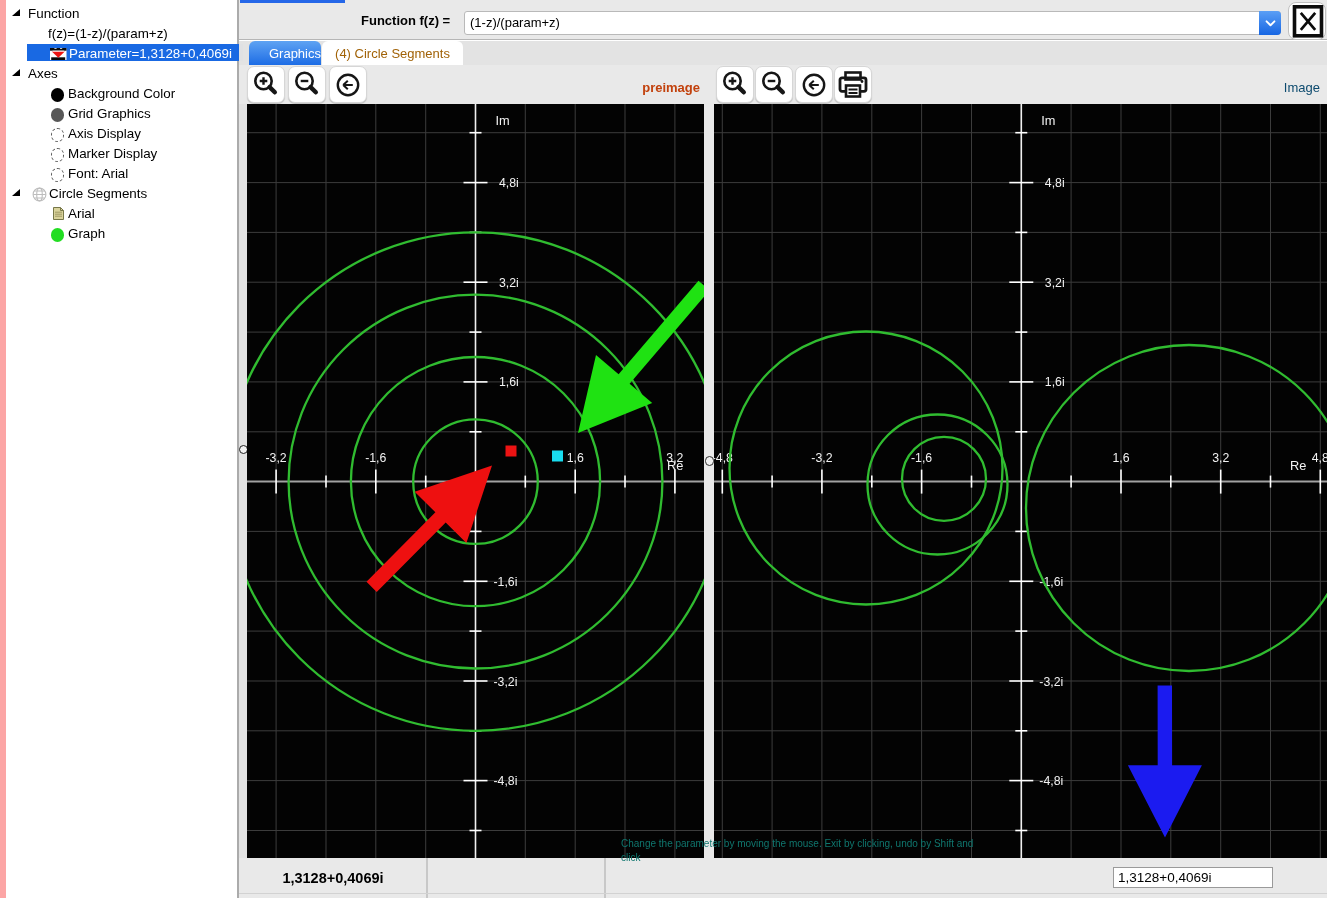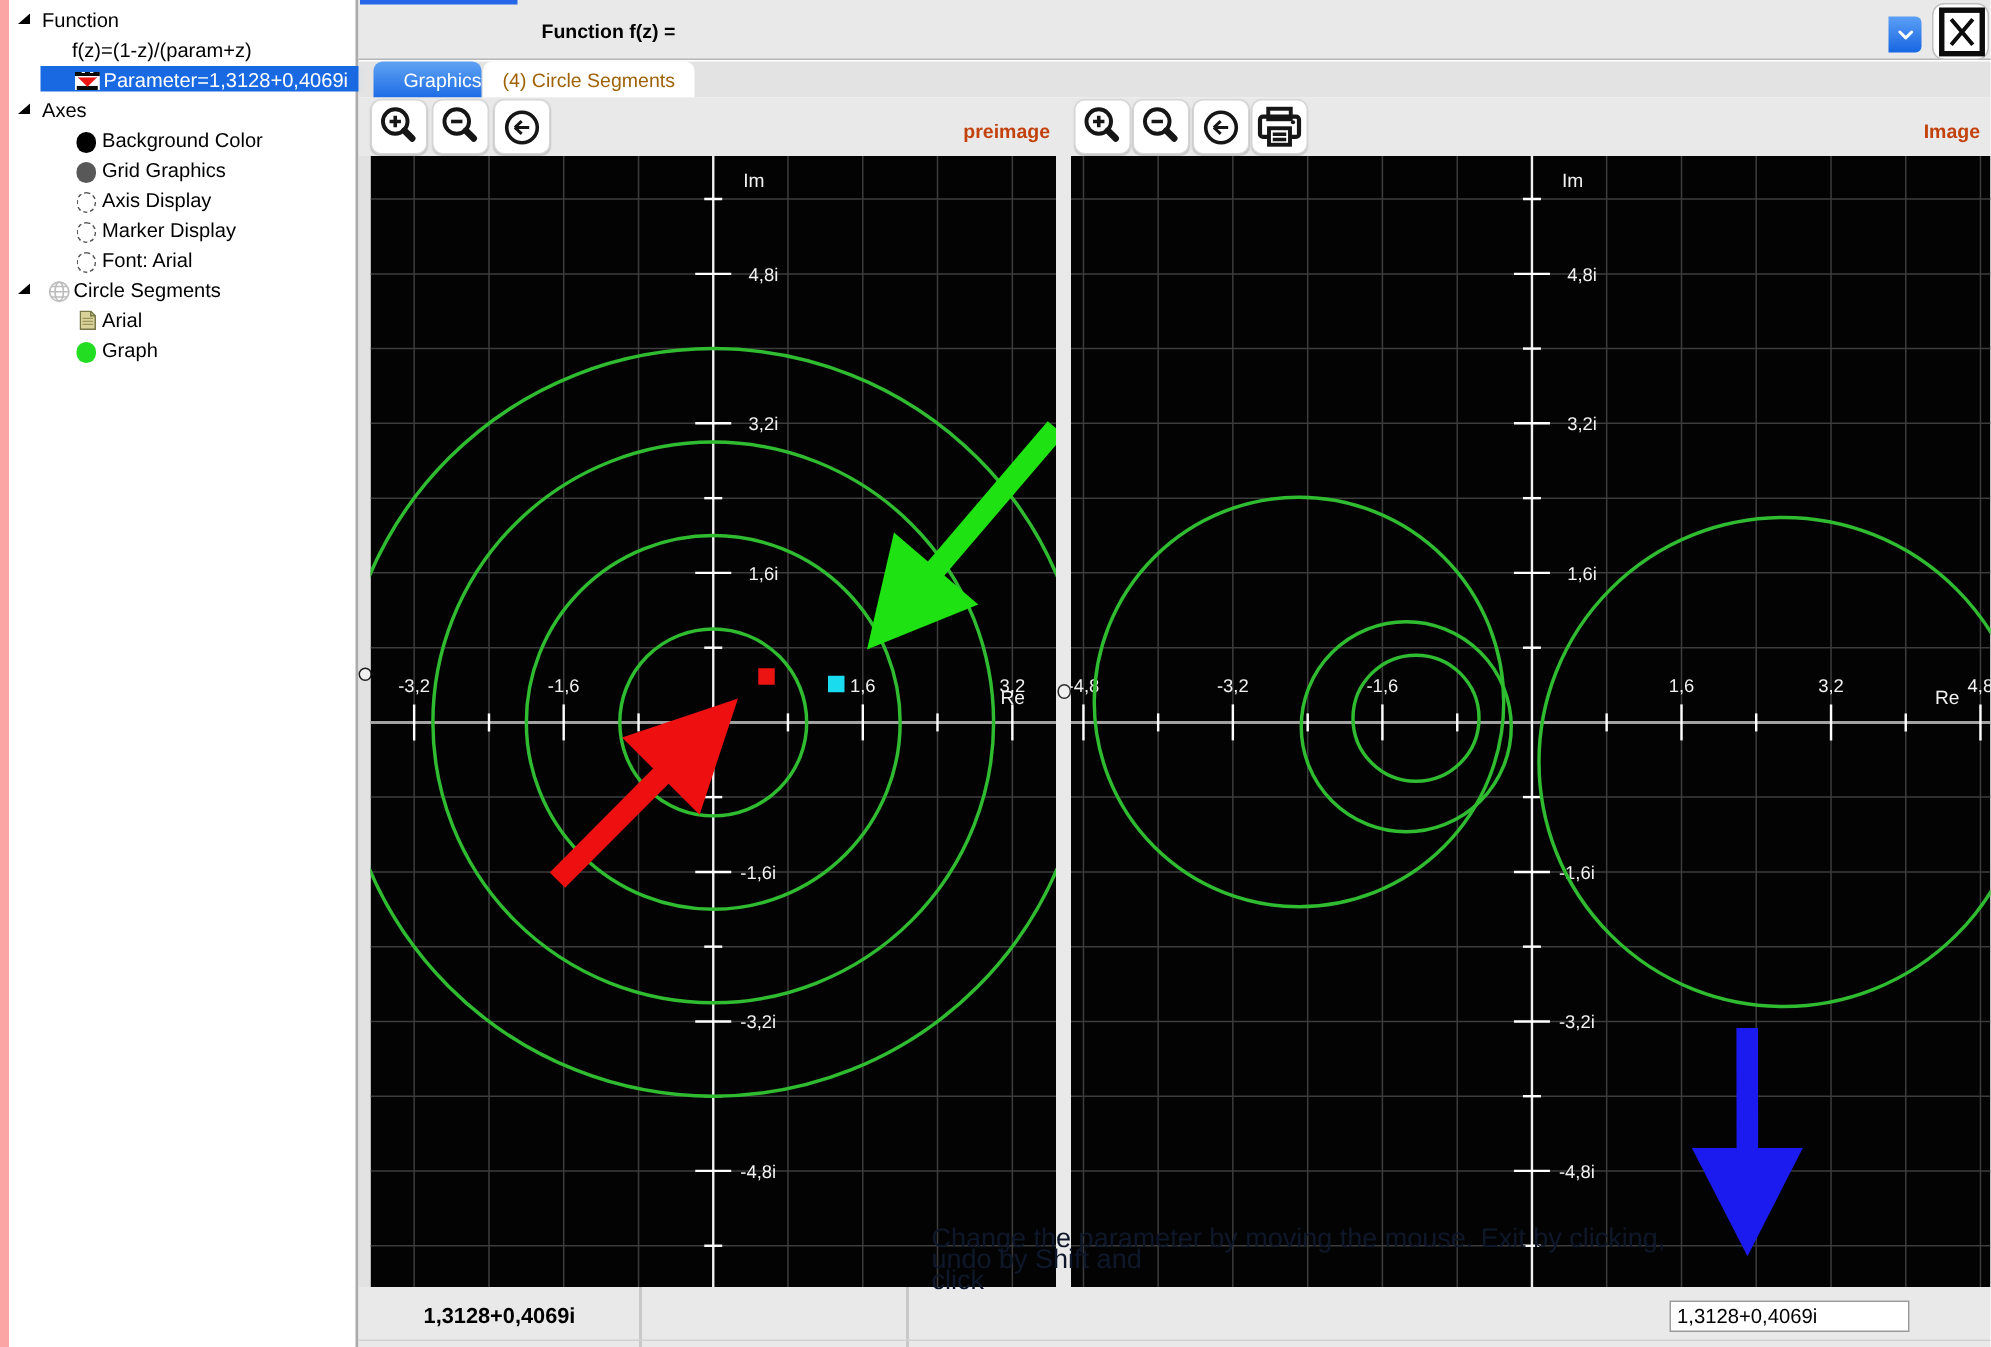--- a/index.html
+++ b/index.html
@@ -94,20 +94,21 @@
       </div>
       <div class="trow" style="top:223.5px">
         <span style="position:absolute;left:44.5px;top:4.5px;width:13.5px;height:13.5px;border-radius:50%;background:#22dd22"></span>
         <span style="position:absolute;left:62px">Graph</span>
       </div>
     </div>
 
 <div class="abs" style="left:239px;top:0;width:1088px;height:40px;background:rgba(233,233,233,0.99);border-bottom:1px solid #b6b6b6"></div>
 <div class="abs" style="left:240px;top:0;width:105px;height:3px;background:#2567e8"></div>
 <div class="abs" style="left:361px;top:0;width:100px;height:40px;line-height:42px;font-weight:bold;color:#000">Function f(z) =</div>
+<div class="abs" style="left:464px;top:11px;width:817px;height:24px;background:rgba(255,255,255,0.99);border:1px solid #b9b9b9;border-radius:3px;line-height:22px;padding-left:5px;color:#000">(1-z)/(param+z)</div>
 <div class="abs" style="left:1259px;top:11px;width:22px;height:24px;background:linear-gradient(#5b9ff5,#1766e3);border-radius:0 4px 4px 0;display:flex;align-items:center;justify-content:center">
 <svg width="11" height="7" viewBox="0 0 12 8">
         <path d="M1.5 1.5L6 6l4.5-4.5" fill="none" stroke="#fff" stroke-width="2.2" stroke-linecap="round" stroke-linejoin="round"></path>
       </svg>
     </div>
 <div class="abs" style="left:1288px;top:2px;width:38px;height:38px;background:#fff;border:1px solid #c0c0c0;border-radius:8px"><svg width="38" height="38" viewBox="0 0 38 38">
         <rect x="5.5" y="3.8" width="27" height="29" fill="none" stroke="#0c0c0c" stroke-width="3.6"></rect>
         <path d="M11.8 9.8L26.2 26.8M26.2 9.8L11.8 26.8" stroke="#0c0c0c" stroke-width="2.7" fill="none"></path>
       </svg></div>
 
@@ -173,21 +174,21 @@
       <svg width="32" height="30" viewBox="0 0 32 30">
         <g fill="none" stroke="#161616">
           <rect x="8.5" y="2.5" width="15" height="7" stroke-width="2.6"></rect>
           <rect x="3" y="7.8" width="26" height="13.5" rx="2" stroke-width="2.8"></rect>
           <rect x="9" y="15.5" width="14" height="11" stroke-width="2.6" fill="#fff"></rect>
           <path d="M11.5 19.5h9M11.5 23h9" stroke-width="2.2"></path>
           <circle cx="25" cy="11.5" r="1.4" fill="#161616" stroke="none"></circle>
         </g>
       </svg>
     </div>
-<div class="abs" style="left:1220px;top:80px;width:100px;text-align:right;font-weight:bold;color:#c2410c">Image</div>
+<div class="abs" style="left:1220px;top:80px;width:100px;text-align:right;font-weight:normal;color:#0c4a6e">Image</div>
 
 <div class="abs" style="left:239px;top:104px;width:8px;height:754px;background:rgba(226,226,226,0.99)"></div>
 <div class="abs" style="left:704px;top:104px;width:10px;height:754px;background:rgba(233,233,233,0.99)"></div>
 <div class="abs" style="left:238.5px;top:444.5px;width:9px;height:9px;border-radius:50%;background:#f0f0f0;border:1.8px solid #1e1e1e"></div>
 <div class="abs" style="left:704.5px;top:456px;width:9.6px;height:9.6px;border-radius:50%;background:#f0f0f0;border:1.8px solid #2e2e2e"></div>
 
 <svg width="457" height="754" viewBox="0 0 457 754" style="position:absolute;left:247px;top:104px">
       <rect width="457" height="754" fill="rgba(0,0,0,0.99)"></rect>
       <g stroke="#3c3c3c" stroke-width="1">
         <line x1="29.1" y1="0" x2="29.1" y2="754"></line>
@@ -347,15 +348,15 @@
         <circle cx="223.5" cy="380.5" r="70"></circle>
         <circle cx="230.0" cy="374.8" r="42"></circle>
         <circle cx="475.0" cy="404.0" r="163"></circle>
       </g>
       <polygon points="458.0,581.4 458.1,661.3 487.9,661.3 451.0,733.5 413.9,661.3 443.7,661.3 443.6,581.4" fill="#1b1bf0"></polygon>
     </svg>
 
 <div class="abs" style="left:239px;top:858px;width:1088px;height:40px;background:rgba(233,233,233,0.99)"></div>
 <div class="abs" style="left:240px;top:858px;width:188px;height:40px;border-right:2px solid #c8c8c8;text-align:center;line-height:41px;font-weight:bold;font-size:14.5px;color:#000">1,3128+0,4069i</div>
 <div class="abs" style="left:428px;top:858px;width:178px;height:40px;border-right:2px solid #c8c8c8"></div>
-<div class="abs" style="left:621px;top:818px;width:500px;font-size:18px;line-height:14px;color:#0f172a">Change the parameter by moving the mouse. Exit by clicking, undo by Shift and<br>click</div>
+<div class="abs" style="left:621px;top:837px;width:500px;font-size:10px;line-height:14px;color:#0f766e">Change the parameter by moving the mouse. Exit by clicking, undo by Shift and<br>click</div>
 <div class="abs" style="left:1113px;top:866.5px;width:160px;height:21px;background:rgba(255,255,255,0.99);border:1px solid #9a9a9a;line-height:20px;padding-left:4px;font-size:13.5px;color:#000">1,3128+0,4069i</div>
 <div class="abs" style="left:239px;top:893px;width:1088px;height:1px;background:#d2d2d2"></div>
 </div>
 </body></html>

